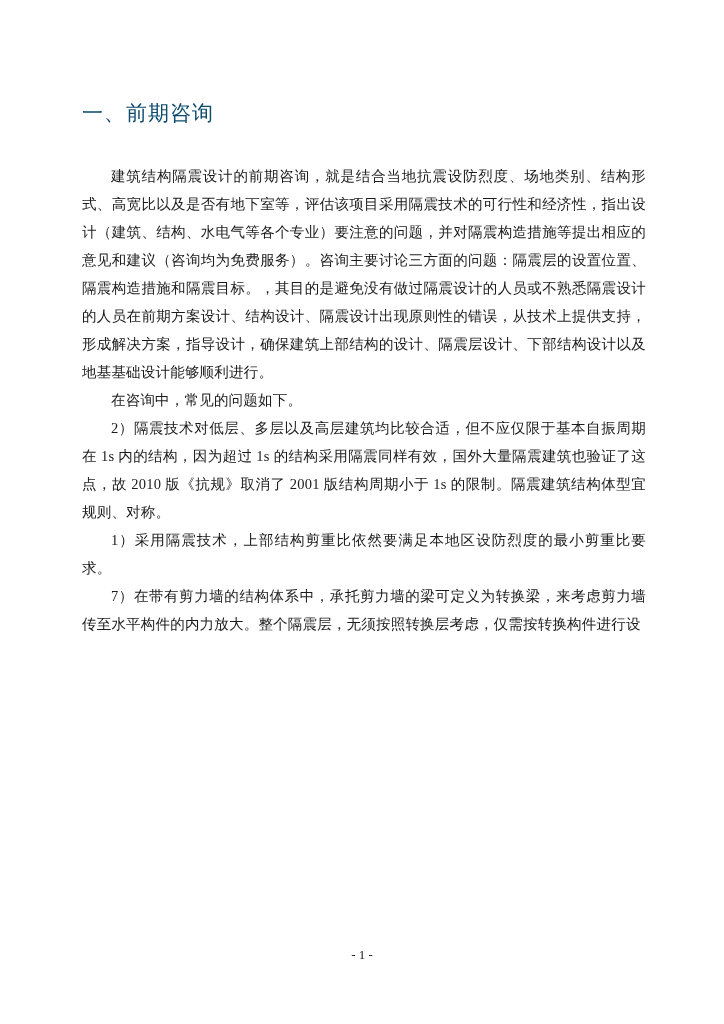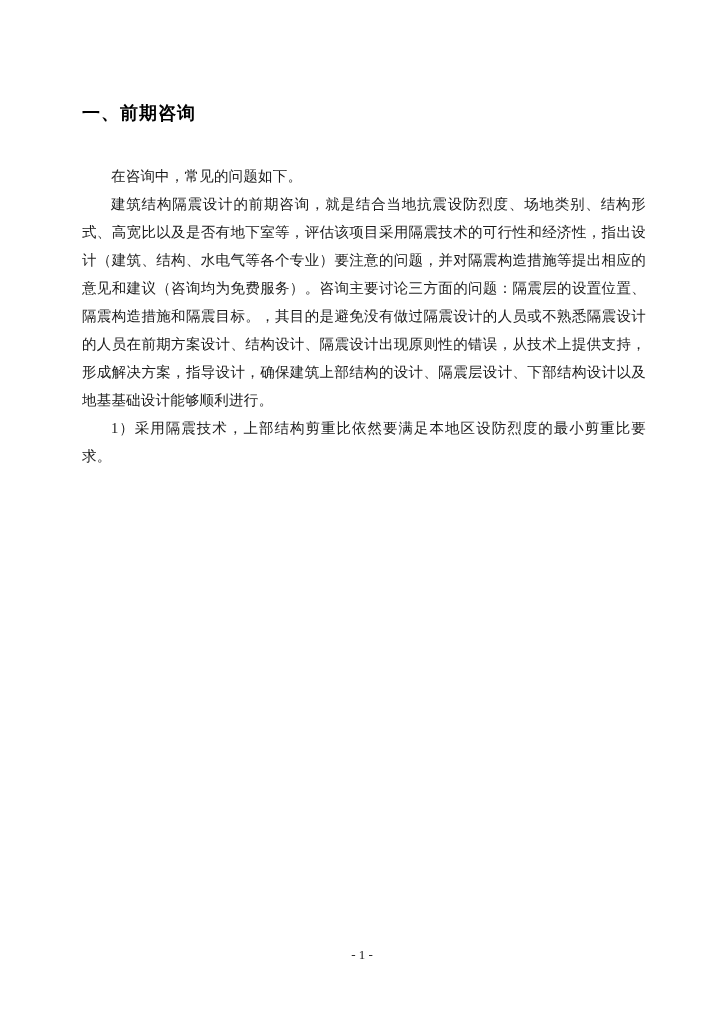--- a/index.html
+++ b/index.html
@@ -17,26 +17,26 @@
     color: #1a1a1a;
   }
   .content {
     position: absolute;
     left: 82px;
     top: 99px;
     width: 564px;
   }
   .heading {
     font-family: "Liberation Sans", "DejaVu Sans", sans-serif;
-    font-weight: bold;
-    font-size: 18px;
+    font-weight: normal;
+    font-size: 21px;
     line-height: 28px;
     letter-spacing: 1px;
     margin: 0 0 35px 0;
-    color: #000000;
+    color: #0c4a6e;
   }
   .para {
     margin: 0;
     font-size: 14.5px;
     line-height: 28px;
     text-align: justify;
     text-justify: inter-ideograph;
     text-indent: 2em;
     letter-spacing: 0.2px;
     word-break: break-all;
@@ -51,20 +51,22 @@
     line-height: 18px;
     color: #1a1a1a;
   }
 </style>
 </head>
 <body>
 
 <div class="page">
   <div class="content">
     <h1 class="heading">一、前期咨询</h1>
+    <p class="para">建筑结构隔震设计的前期咨询，就是结合当地抗震设防烈度、场地类别、结构形式、高宽比以及是否有地下室等，评估该项目采用隔震技术的可行性和经济性，指出设计（建筑、结构、水电气等各个专业）要注意的问题，并对隔震构造措施等提出相应的意见和建议（咨询均为免费服务）。咨询主要讨论三方面的问题：隔震层的设置位置、隔震构造措施和隔震目标。，其目的是避免没有做过隔震设计的人员或不熟悉隔震设计的人员在前期方案设计、结构设计、隔震设计出现原则性的错误，从技术上提供支持，形成解决方案，指导设计，确保建筑上部结构的设计、隔震层设计、下部结构设计以及地基基础设计能够顺利进行。</p>
     <p class="para">在咨询中，常见的问题如下。</p>
-    <p class="para">建筑结构隔震设计的前期咨询，就是结合当地抗震设防烈度、场地类别、结构形式、高宽比以及是否有地下室等，评估该项目采用隔震技术的可行性和经济性，指出设计（建筑、结构、水电气等各个专业）要注意的问题，并对隔震构造措施等提出相应的意见和建议（咨询均为免费服务）。咨询主要讨论三方面的问题：隔震层的设置位置、隔震构造措施和隔震目标。，其目的是避免没有做过隔震设计的人员或不熟悉隔震设计的人员在前期方案设计、结构设计、隔震设计出现原则性的错误，从技术上提供支持，形成解决方案，指导设计，确保建筑上部结构的设计、隔震层设计、下部结构设计以及地基基础设计能够顺利进行。</p>
+    <p class="para">2）隔震技术对低层、多层以及高层建筑均比较合适，但不应仅限于基本自振周期在 1s 内的结构，因为超过 1s 的结构采用隔震同样有效，国外大量隔震建筑也验证了这点，故 2010 版《抗规》取消了 2001 版结构周期小于 1s 的限制。隔震建筑结构体型宜规则、对称。</p>
     <p class="para">1）采用隔震技术，上部结构剪重比依然要满足本地区设防烈度的最小剪重比要求。</p>
+    <p class="para">7）在带有剪力墙的结构体系中，承托剪力墙的梁可定义为转换梁，来考虑剪力墙传至水平构件的内力放大。整个隔震层，无须按照转换层考虑，仅需按转换构件进行设</p>
   </div>
   <div class="footer">
     <span>- 1 -</span>
   </div>
 </div>
 
 </body></html>

